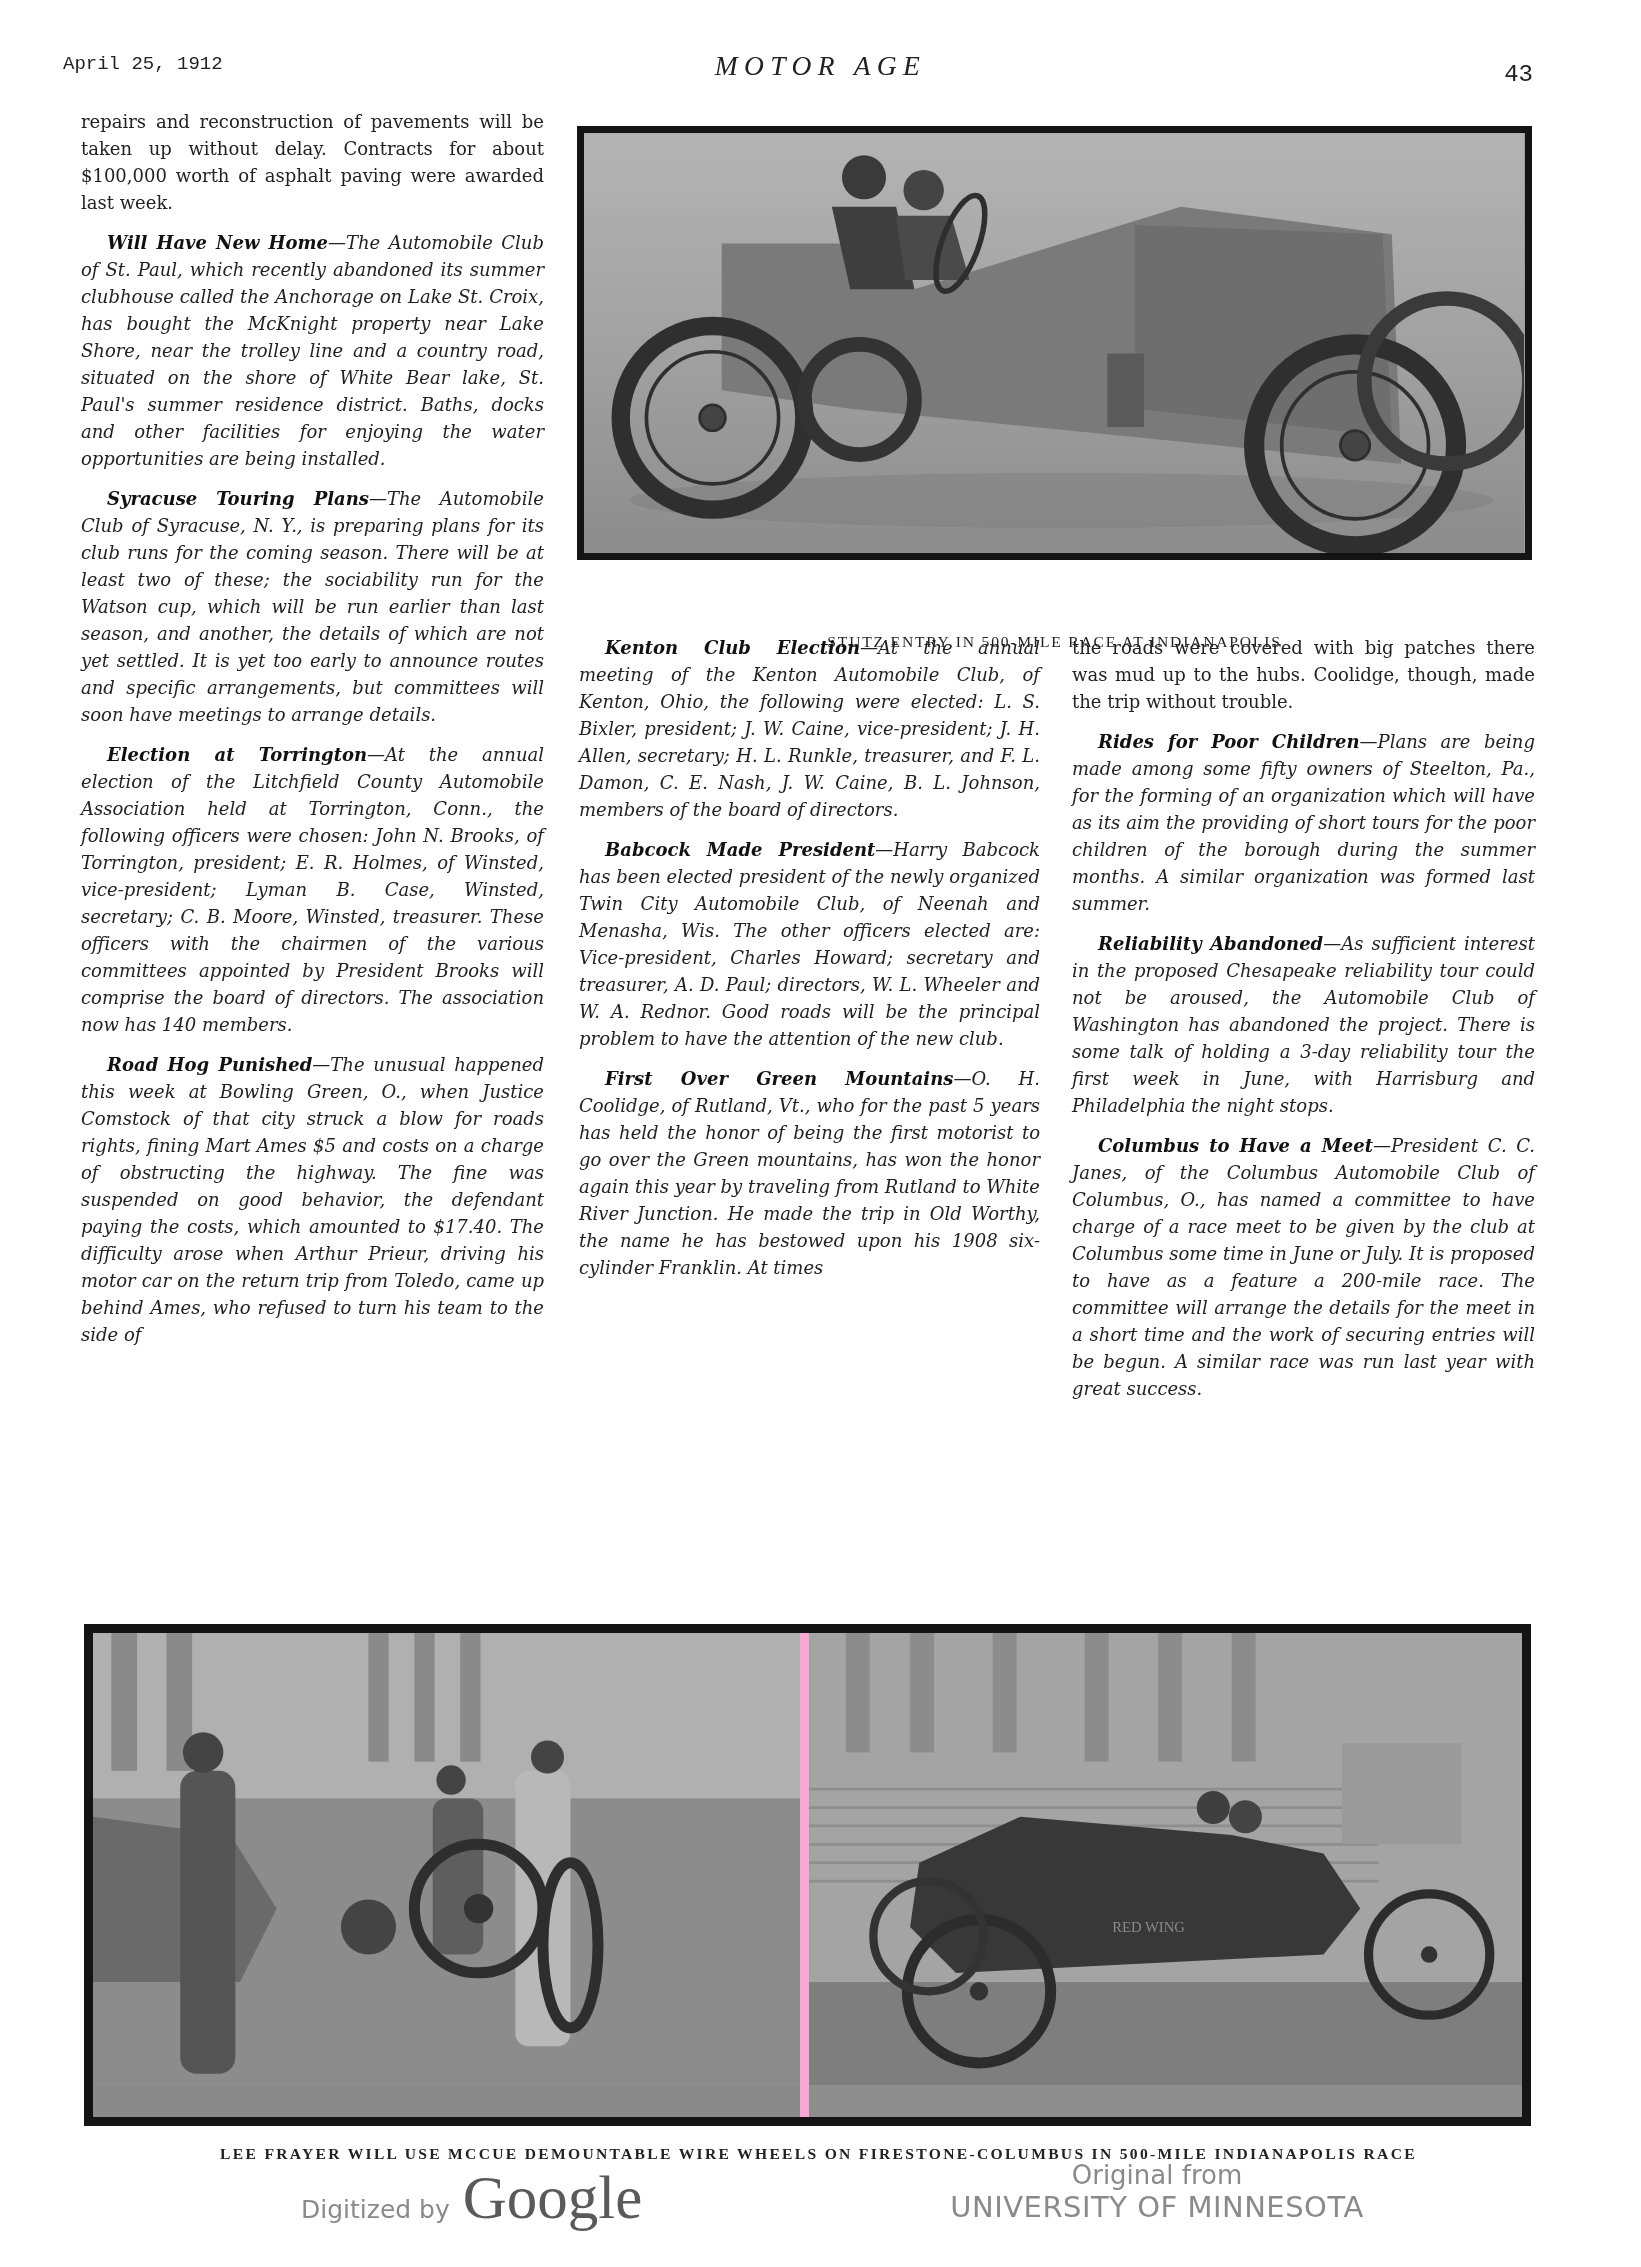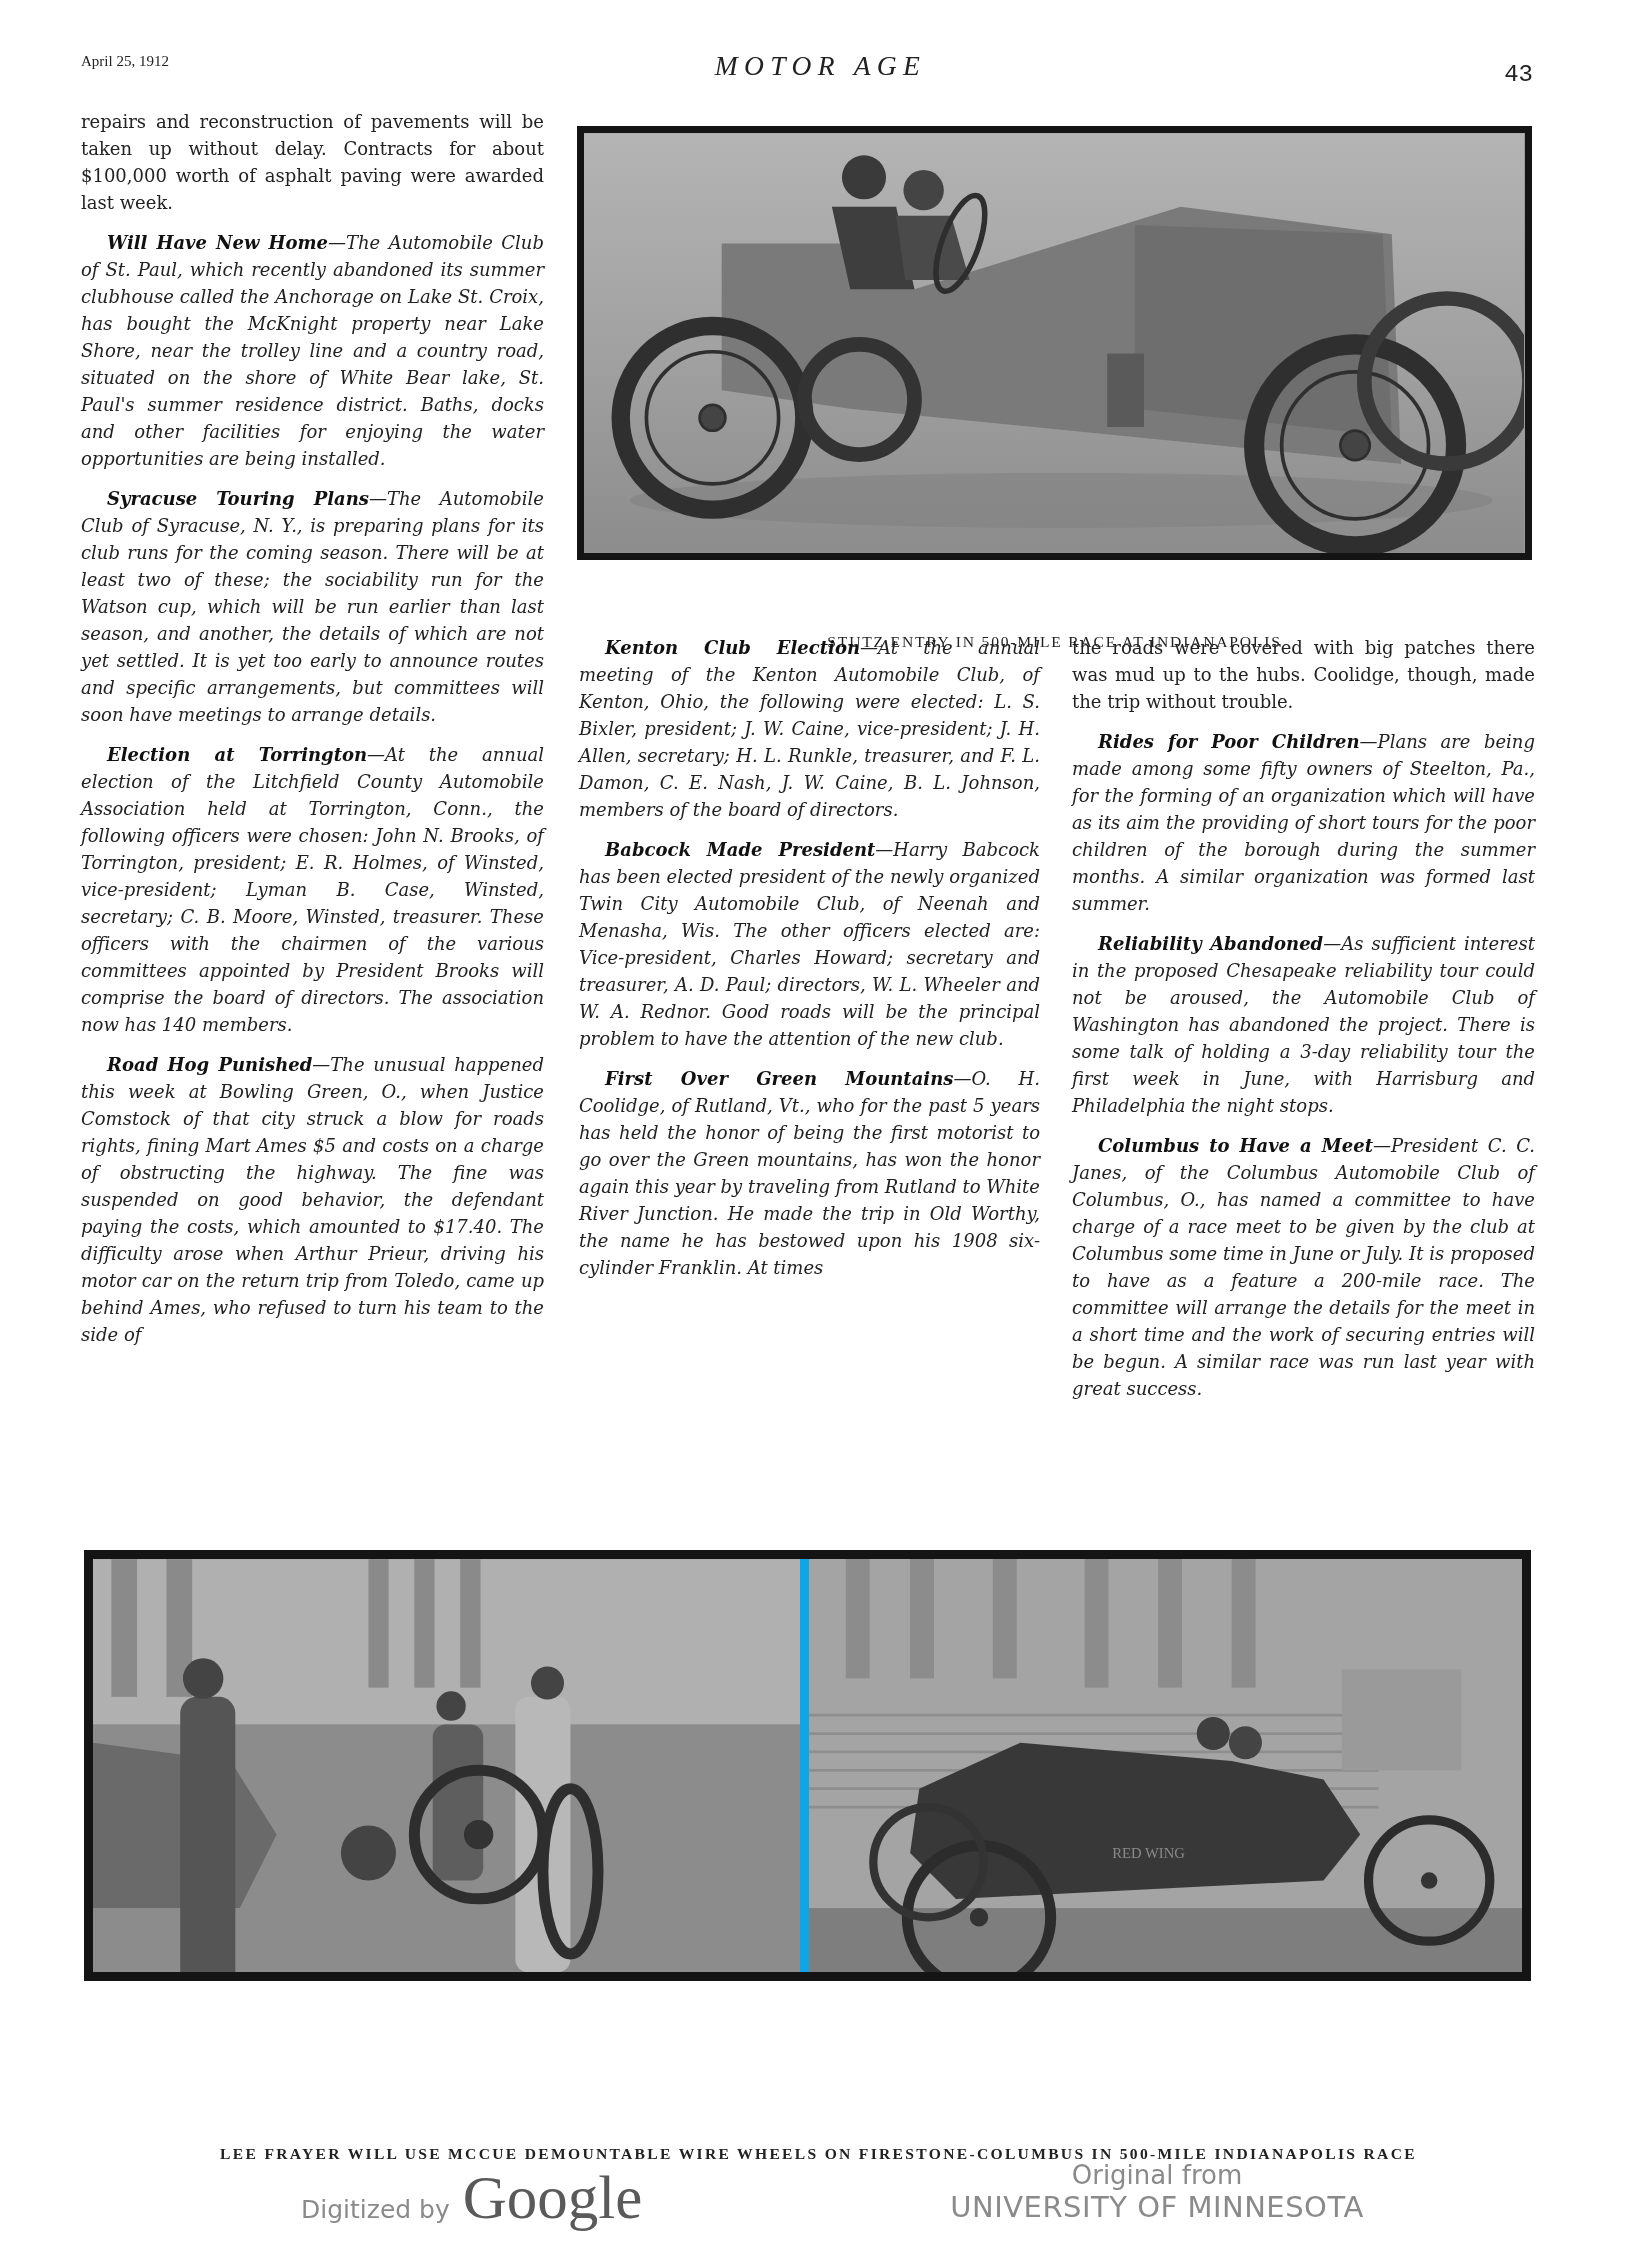--- a/index.html
+++ b/index.html
@@ -1,38 +1,38 @@
 <!DOCTYPE html>
 <html style="font-size:14.7px"><head>
 <meta charset="utf-8">
 <style>
   html, body { margin: 0; padding: 0; background: #ffffff; }
   body { width: 1641px; height: 2267px; position: relative; overflow: hidden;
          font-family: "DejaVu Serif", "Liberation Serif", serif; color: #1a1a1a; }
   .hdr { position: absolute; top: 53px; font-size: 20px; color: #222; }
-  .hdr-date { left: 81px; font-family: Liberation Serif, serif; font-size: 15px; }
+  .hdr-date { left: 63px; font-family: Liberation Mono, monospace; font-size: 19px; }
   .hdr-title { left: 0; width: 1641px; text-align: center; font-style: italic; letter-spacing: 6.4px;
                font-family: "Liberation Serif", serif; font-size: 27.5px; top: 50px; }
   .hdr-page { right: 108px; font-family: Liberation Mono, monospace; font-size: 24px; top: 61px; text-align: center; }
 
   .col { position: absolute; font-size: 18px; line-height: 27px; text-align: justify; color: #222; }
   .col p { margin: 0 0 13px 0; text-indent: 0; }
   .col p.ind { text-indent: 26px; font-style: italic; }
   .col b { font-weight: bold; color: #111; }
   #col1 { left: 81px; top: 108px; width: 463px; }
   #col2 { left: 579px; top: 634px; width: 461px; }
   #col3 { left: 1072px; top: 634px; width: 463px; }
 
   .photo { position: absolute; background: #9c9c9c; border: 7.3px solid #141414; box-sizing: border-box; overflow: hidden; }
   #photo-top { left: 577px; top: 126px; width: 955px; height: 434px; }
   .caption { position: absolute; font-family: "Liberation Serif", serif; text-transform: uppercase;
              letter-spacing: 1.8px; color: #222; text-align: center; margin-top: 48px; }
   #cap-top { left: 577px; top: 585px; width: 955px; font-size: 15.6px; }
 
-  #photo-bottom { left: 84px; top: 1550px; width: 1447px; height: 431px; border-width: 9.2px; background: #0ea5e9; }
+  #photo-bottom { left: 84px; top: 1624px; width: 1447px; height: 502px; border-width: 9.2px; background: #f9a8d4; }
   .sub-photo { position: absolute; top: 0; height: 100%; overflow: hidden; }
   #sub-left { left: 0; width: 707px; background: #8a8a8a; }
   #sub-right { left: 716px; width: 713px; background: #8e8e8e; }
   #cap-bottom { left: 84px; top: 2097px; width: 1469px; font-size: 15.6px; font-weight: bold; letter-spacing: 2.3px; }
 
   .footer-google { position: absolute; left: 301px; top: 2163px; display: flex; align-items: baseline; gap: 13px; color: #8a8a8a; }
   .footer-google .by { font-family: "DejaVu Sans", sans-serif; font-size: 25px; }
   .footer-google .logo { font-family: "Liberation Serif", serif; font-size: 61px; color: #5a5a5a; }
   .footer-univ { position: absolute; left: 946px; top: 2160px; width: 422px; text-align: center; color: #8a8a8a;
                  font-family: "DejaVu Sans", sans-serif; }

